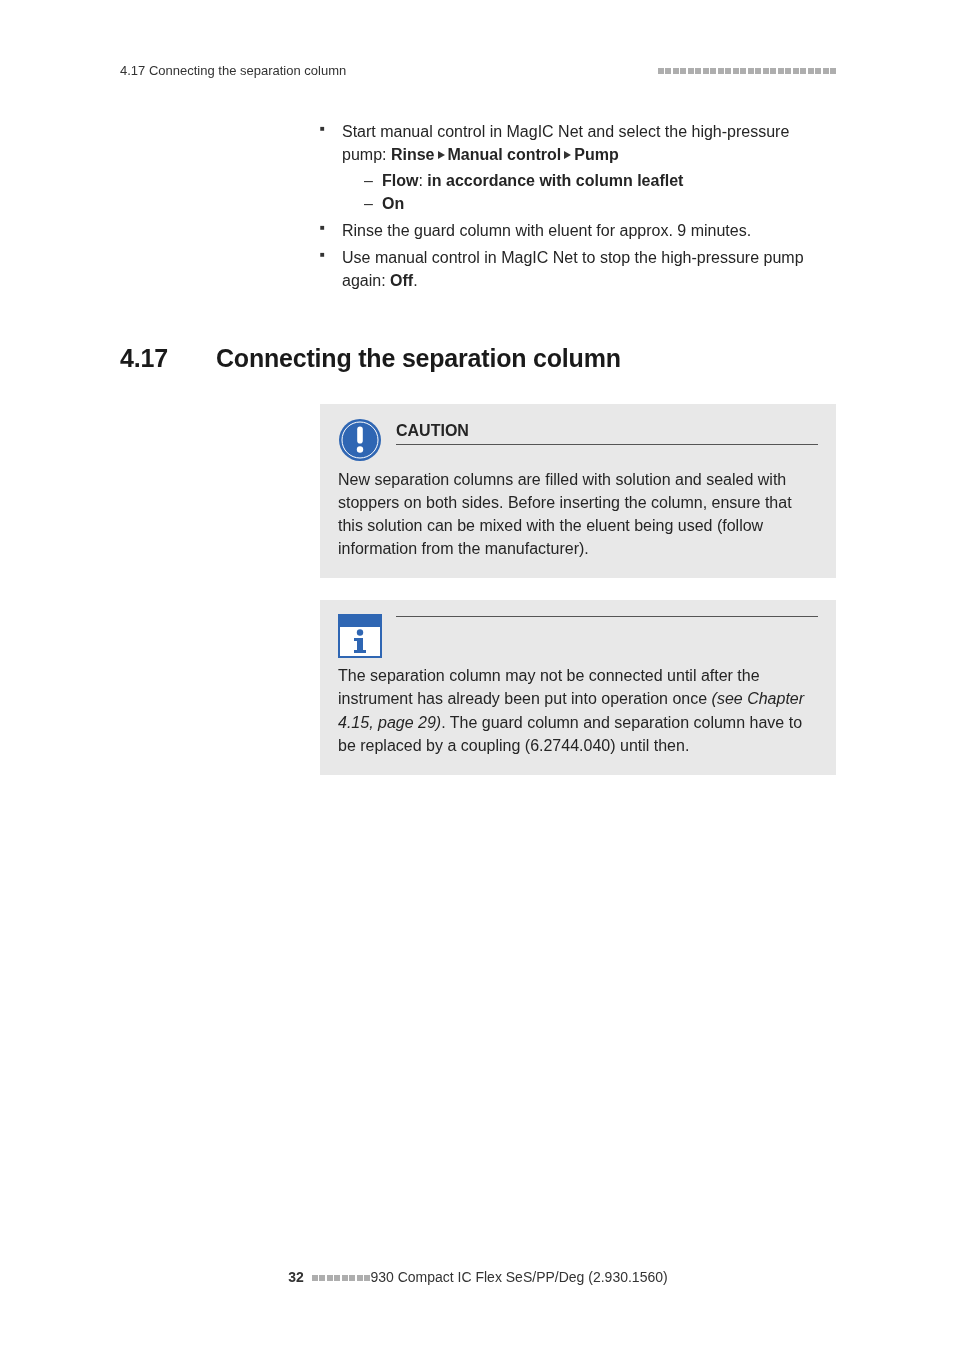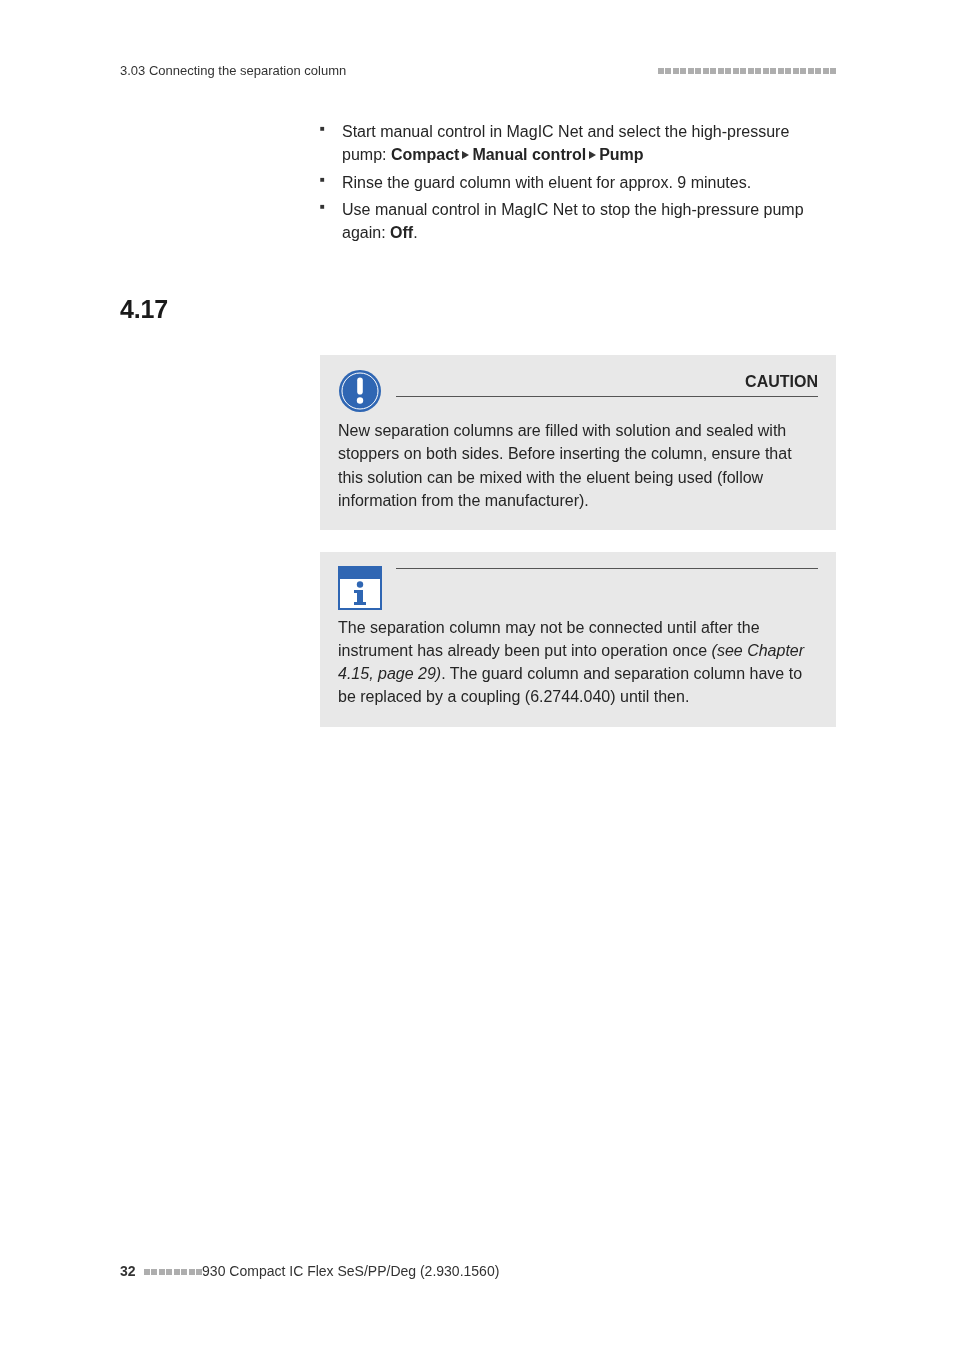--- a/index.html
+++ b/index.html
@@ -112,54 +112,53 @@
     flex: 0 0 44px;
   }
   .callout-title-wrap {
     flex: 1;
     padding-top: 2px;
   }
   .callout-title {
     font-weight: 700;
     font-size: 16px;
     margin-bottom: 2px;
-    text-align: right;
   }
   .callout-rule {
     height: 1px;
     background: #555;
     width: 100%;
   }
   .callout-body {
     line-height: 1.45;
   }
   .callout-body .em { font-style: italic; }
   .footer {
     position: absolute;
     left: 120px;
-    bottom: 68px;
+    bottom: 62px;
     width: 716px;
     display: flex;
-    justify-content: flex-start;
+    justify-content: center;
     align-items: center;
     font-size: 14px;
     color: #333;
   }
   .footer .pg-wrap { display: flex; align-items: center; gap: 8px; }
   .footer .pg { font-weight: 700; }
   .footer-squares { display: flex; gap: 1.5px; }
   .footer-squares .sq { width: 6px; height: 6px; background: #aeaeae; }
 </style>
 </head>
 <body>
 
 <div class="page">
 
   <div class="header-row">
-    <span>3.03 Connecting the separation column</span>
+    <span>4.17 Connecting the separation column</span>
     <span class="header-squares">
       <span class="sq"></span>
         <span class="sq"></span>
         <span class="sq"></span>
         <span class="sq"></span>
         <span class="sq"></span>
         <span class="sq"></span>
         <span class="sq"></span>
         <span class="sq"></span>
         <span class="sq"></span>
@@ -177,30 +176,35 @@
         <span class="sq"></span>
         <span class="sq"></span>
         <span class="sq"></span>
         <span class="sq"></span>
     </span>
   </div>
 
   <div class="content-block">
     <ul class="topbullets">
       <li>
-        <span>Start manual control in MagIC Net and select the high-pressure pump: </span><span class="b">Compact</span><span class="tri"></span><span class="b">Manual control</span><span class="tri"></span><span class="b">Pump</span>
+        <span>Start manual control in MagIC Net and select the high-pressure pump: </span><span class="b">Rinse</span><span class="tri"></span><span class="b">Manual control</span><span class="tri"></span><span class="b">Pump</span>
+        <ul class="sub">
+          <li><span class="b">Flow</span><span>: </span><span class="b">in accordance with column leaflet</span></li>
+          <li><span class="b">On</span></li>
+        </ul>
       </li>
       <li><span>Rinse the guard column with eluent for approx. 9 minutes.</span></li>
       <li><span>Use manual control in MagIC Net to stop the high-pressure pump again: </span><span class="b">Off</span><span>.</span></li>
     </ul>
   </div>
 
   <div class="heading-block">
     <h2 class="section-heading">
       <span class="num">4.17</span>
+      <span>Connecting the separation column</span>
     </h2>
   </div>
 
   <div class="content-block">
 
     <div class="callout">
       <div class="callout-head">
         <div class="callout-icon">
           <svg viewBox="0 0 44 44" width="44" height="44">
             <circle cx="22" cy="22" r="21" fill="#2f66b3"></circle>

